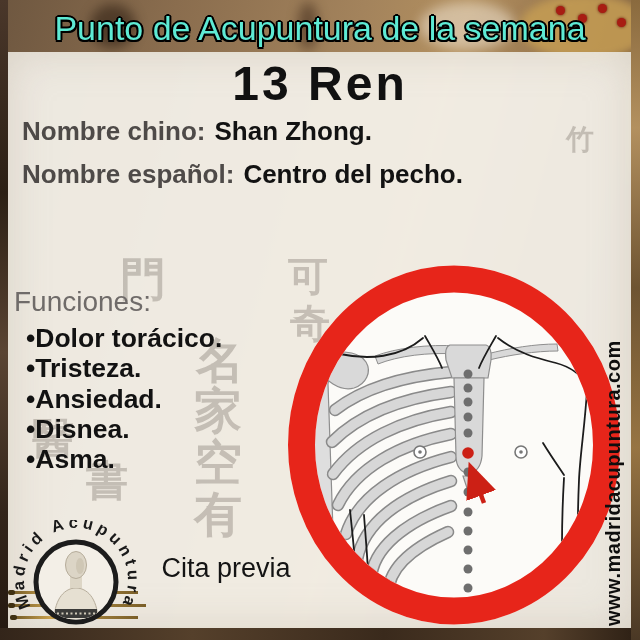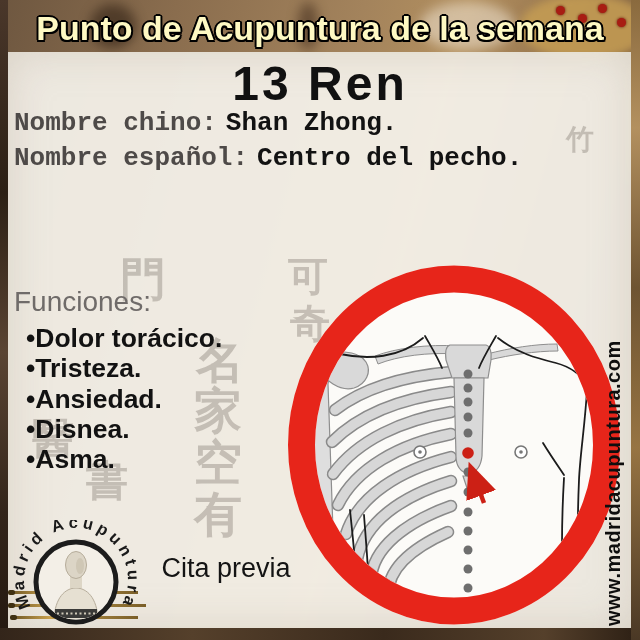--- a/index.html
+++ b/index.html
@@ -22,34 +22,34 @@
     background:linear-gradient(180deg,#8a6a3e,#b3905f 20%,#6e5432 45%,#977443 70%,#4a3825);}
 
   
   .panel{position:absolute;left:8px;top:52px;width:623px;height:576px;z-index:1;
     background:rgba(244,241,234,0.94);
     box-shadow:inset 0 0 40px rgba(180,170,150,0.35);}
 
   
   .banner{position:absolute;left:8px;top:4px;width:624px;height:48px;z-index:2;
     display:flex;align-items:center;justify-content:center;}
-  .banner span{color:#fef9c3;font-weight:bold;font-size:34px;letter-spacing:0px;white-space:nowrap;
+  .banner span{color:#5eead4;font-weight:normal;font-size:34px;letter-spacing:0px;white-space:nowrap;
     text-shadow:2px 0 0 #000,-2px 0 0 #000,0 2px 0 #000,0 -2px 0 #000,
                 1.5px 1.5px 0 #000,-1.5px 1.5px 0 #000,1.5px -1.5px 0 #000,-1.5px -1.5px 0 #000;}
 
   
   .glyph{position:absolute;z-index:2;color:rgba(108,100,90,0.33);font-weight:bold;
          font-family:"DejaVu Sans",sans-serif;line-height:1;}
 
   
   .point-title{position:absolute;left:8px;top:56px;width:624px;z-index:4;text-align:center;
     font-size:48px;font-weight:bold;letter-spacing:3px;color:#111;}
   .fields{position:absolute;left:14px;top:106px;width:614px;z-index:4;
     font-size:26px;line-height:35px;font-weight:bold;color:#121212;}
-  .fields p{margin:0;font-family:Liberation Mono, monospace;}
+  .fields p{margin:8px;}
   .lbl{color:#4e4a48;margin-right:9px;}
   .func-head{position:absolute;left:14px;top:286px;z-index:4;
     font-size:28px;font-weight:normal;color:#6f6b69;}
   .func-list{position:absolute;left:20px;top:317px;z-index:4;margin:6px;padding:0;list-style:none;
     font-size:26.5px;line-height:30.3px;font-weight:bold;color:#121212;}
 
   .contact{position:absolute;left:128px;top:552px;width:196px;z-index:4;text-align:center;
     color:#141414;font-weight:normal;}
   .contact .l1{font-size:27px;line-height:32px;}
   .contact .l2{font-size:29px;line-height:34px;letter-spacing:1px;}

